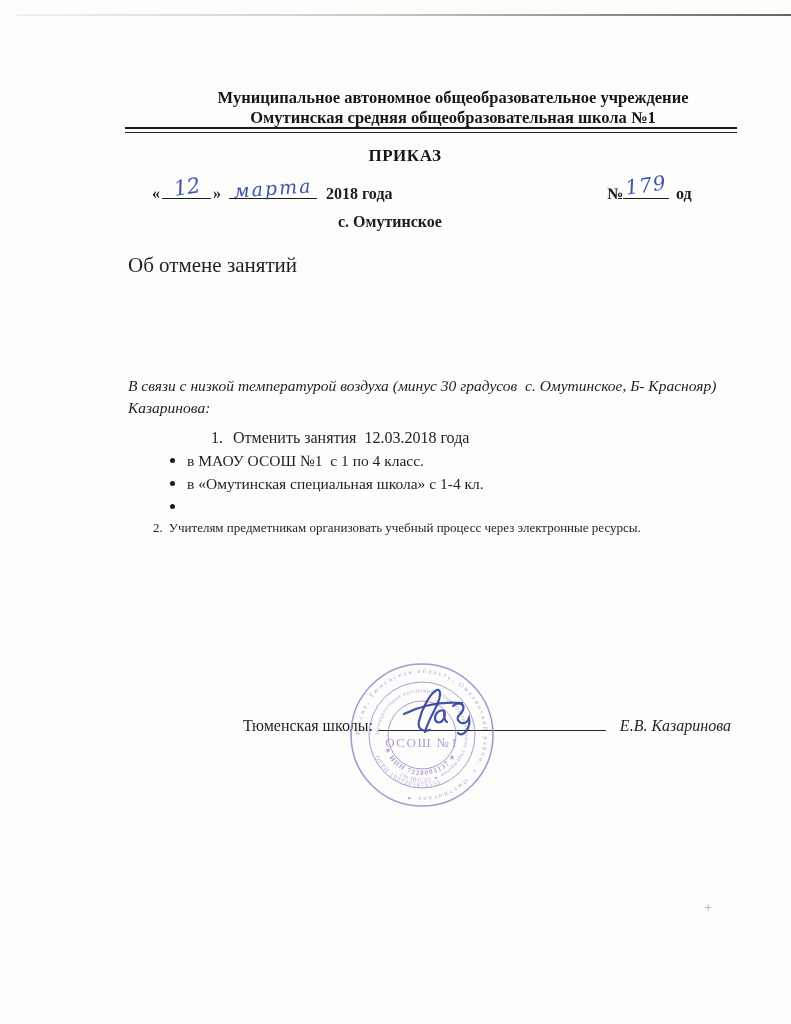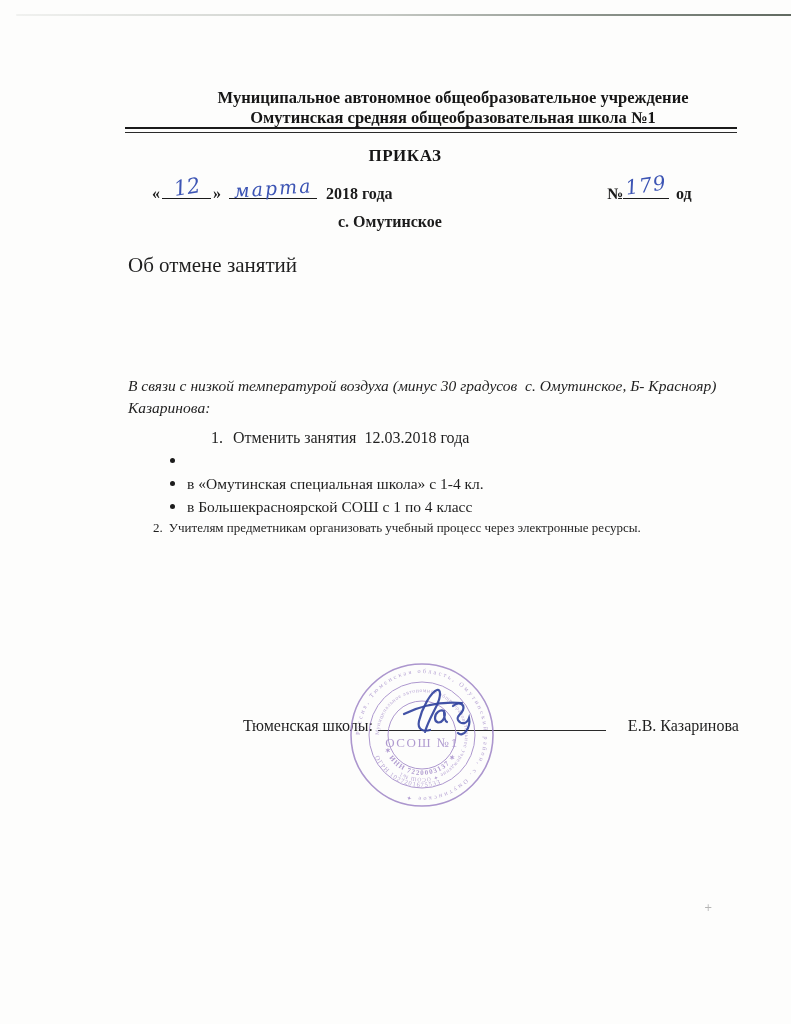--- a/index.html
+++ b/index.html
@@ -64,21 +64,21 @@
     display:inline-block; width:5px; height:5px; border-radius:50%;
     background:#1c1c1c; margin-right:12px; vertical-align:middle; position:relative; top:-2px;
   }
   .item-2 { position:absolute; top:520px; left:153px; font-size:13px; white-space:pre; }
   .item-2 .num { margin-right:6px; }
   .sig-row { position:absolute; top:712px; left:243px; font-size:16px; white-space:nowrap; z-index:1; }
   .sig-line {
     display:inline-block; width:228px; height:18px; margin-left:5px; vertical-align:baseline;
     border-bottom:1.5px solid #2a2a2a;
   }
-  .sig-name { margin-left:22px; }
+  .sig-name { margin-left:14px;font-style:italic; }
   .stamp {
     position:absolute; left:337px; top:650px; width:170px; height:170px;
     opacity:.82; filter:blur(.35px); z-index:2;
   }
   .stamp circle { stroke:var(--stamp-purple,#9b80c4); }
   .stamp text { fill:var(--stamp-purple,#9b80c4); font-family:"Liberation Serif",serif; }
   .st-ring  { font-size:6.3px; letter-spacing:2.2px; opacity:.9; }
   .st-ring2 { font-size:5.6px; letter-spacing:.6px; opacity:.85; }
   .st-center{ font-size:13px; letter-spacing:1.5px; opacity:.95; }
   .st-inn   { font-size:7px; letter-spacing:1.2px; font-weight:bold; opacity:.95; }
@@ -110,23 +110,23 @@
 
   <div class="subject">Об отмене занятий</div>
 
   <div class="preamble">
     <div>В связи с низкой температурой воздуха (минус 30 градусов  с. Омутинское, Б- Краснояр)</div>
     <div>Казаринова:</div>
   </div>
 
   <div class="item-1"><span class="num">1.</span><span>Отменить занятия  12.03.2018 года</span></div>
 
-  <div class="bullet bullet-1"><span class="dot"></span></div>
+  <div class="bullet bullet-1"><span class="dot"></span><span>в МАОУ ОСОШ №1  с 1 по 4 класс.</span></div>
   <div class="bullet bullet-2"><span class="dot"></span><span>в «Омутинская специальная школа» с 1-4 кл.</span></div>
-  <div class="bullet bullet-3"><span class="dot"></span><span>в Большекрасноярской СОШ с 1 по 4 класс</span></div>
+  <div class="bullet bullet-3"><span class="dot"></span></div>
 
   <div class="item-2"><span class="num">2.</span><span>Учителям предметникам организовать учебный процесс через электронные ресурсы.</span></div>
 
   <div class="sig-row"><span>Тюменская школы:</span><span class="sig-line"></span><span class="sig-name">Е.В. Казаринова</span></div>
 
   <svg class="stamp" viewBox="0 0 170 170" width="170" height="170" xmlns="http://www.w3.org/2000/svg">
     <defs>
       <path id="ring-outer" d="M 23,85 a 62,62 0 1 1 124,0 a 62,62 0 1 1 -124,0" fill="none"></path>
       <path id="ring-middle" d="M 42,85 a 43,43 0 1 1 86,0 a 43,43 0 1 1 -86,0" fill="none"></path>
       <path id="arc-inn" d="M 47.4,98.7 A 40,40 0 0 0 122.6,98.7" fill="none"></path>

